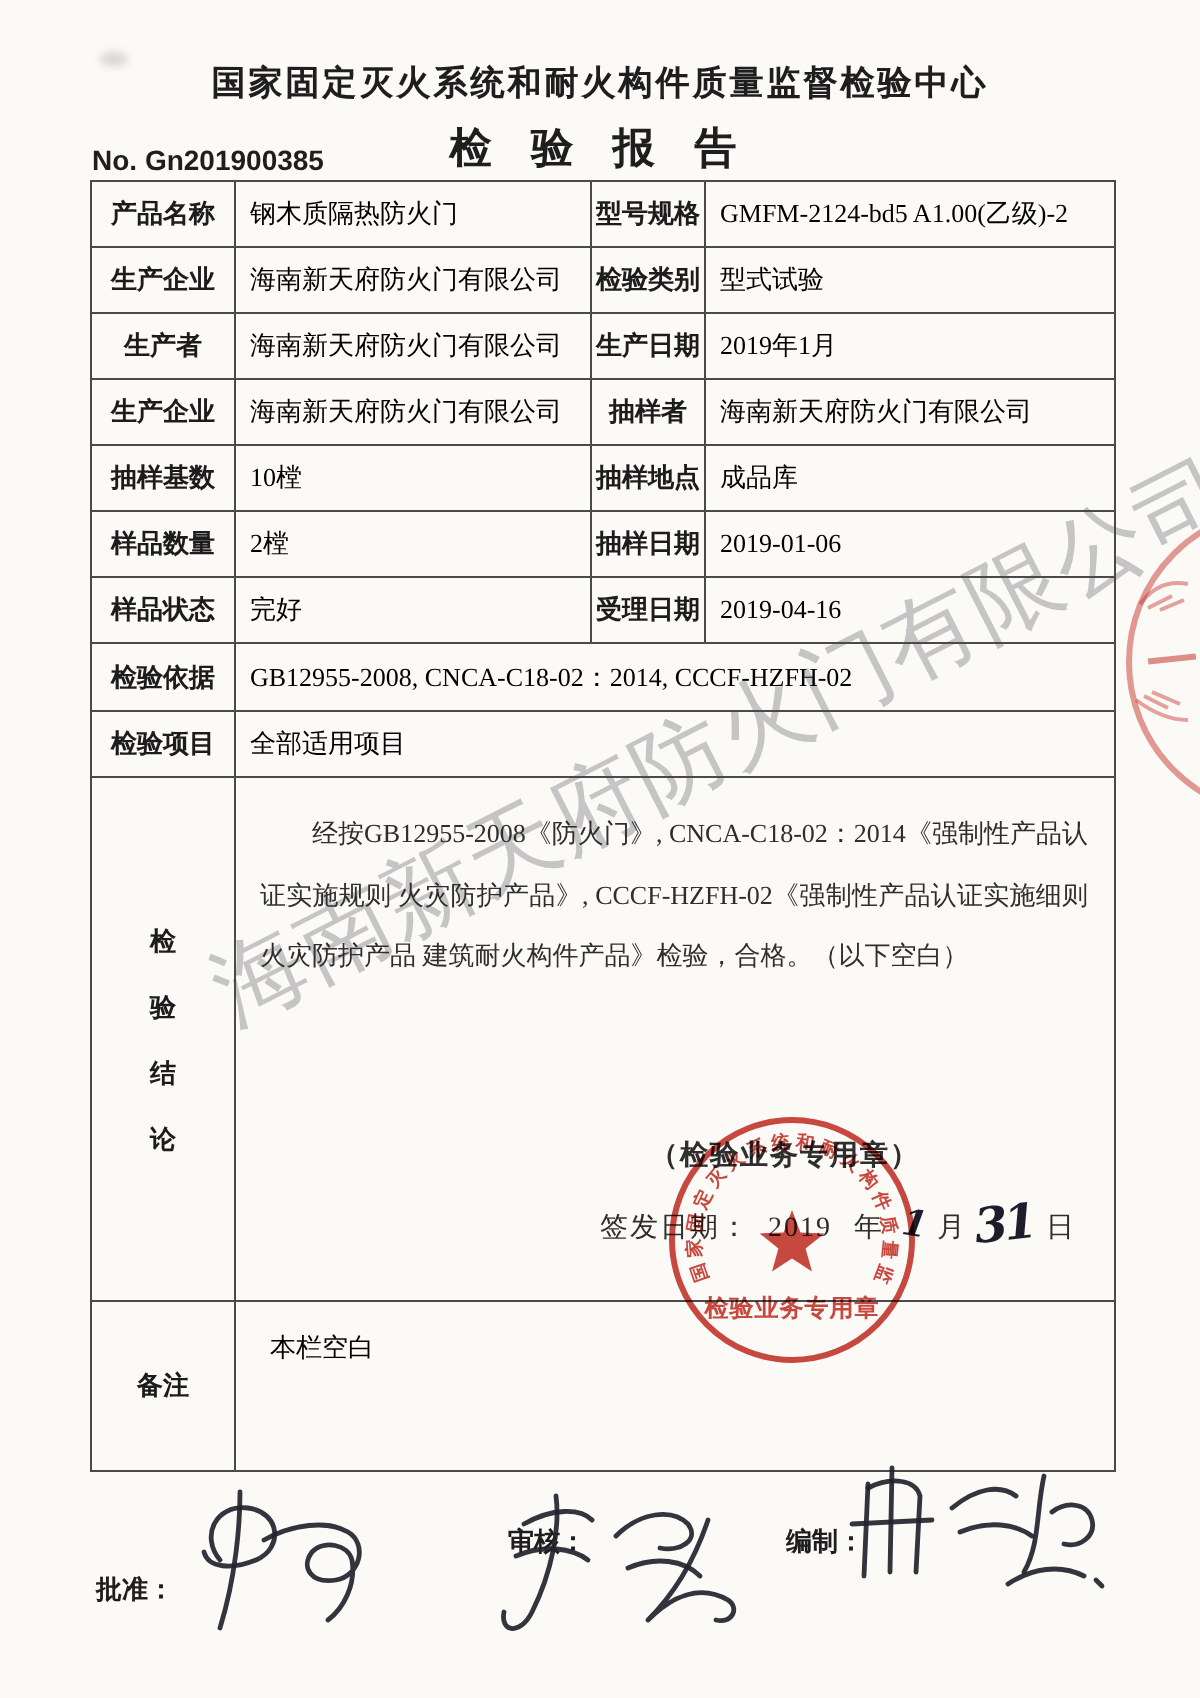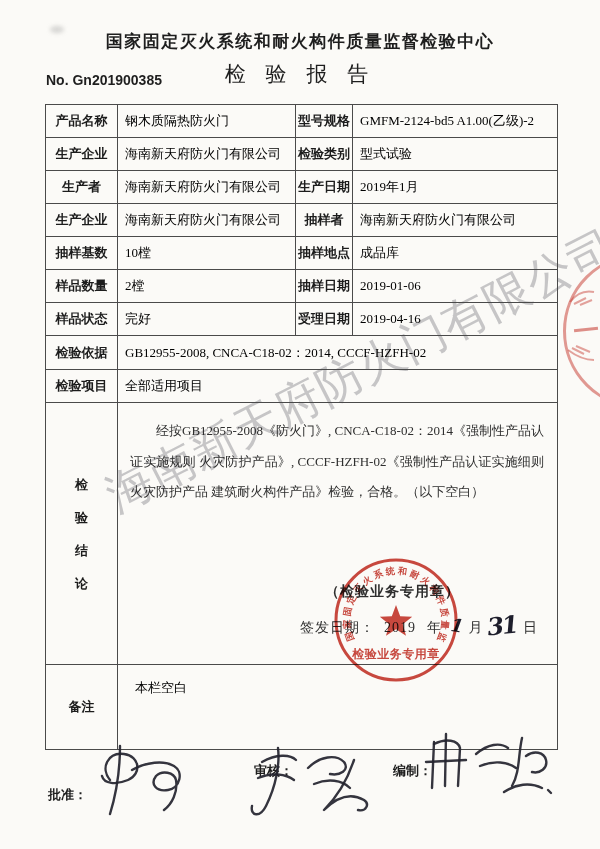--- a/index.html
+++ b/index.html
@@ -5,32 +5,32 @@
   html,body{margin:0;padding:0;background:#e8e8e6;}
   .page{
     position:relative;width:600px;height:849px;margin:0 auto;
     background:#fbfaf7;overflow:hidden;
     font-family:"Liberation Serif",serif;color:#262626;
   }
   
   .org-title{position:absolute;top:30px;left:0;width:100%;text-align:center;
     font-family:"Liberation Sans",sans-serif;font-weight:700;font-size:17px;letter-spacing:1.5px;color:#1e1e1e;}
   .report-title{position:absolute;top:60px;left:0;width:100%;text-align:center;
-    font-family:"Liberation Sans",sans-serif;font-weight:400;font-size:21px;letter-spacing:7px;color:#1e1e1e;}
+    font-family:"Liberation Sans",sans-serif;font-weight:700;font-size:21px;letter-spacing:7px;color:#1e1e1e;}
   .report-no{position:absolute;top:72px;left:46px;
     font-family:"Liberation Sans",sans-serif;font-weight:700;font-size:14px;color:#1e1e1e;}
   .pagination{position:absolute;top:91px;left:0;width:557px;text-align:right;font-size:13px;color:#2a2a2a;}
   .smudge{position:absolute;left:50px;top:26px;width:14px;height:7px;background:rgba(120,120,120,.28);
     border-radius:50%;filter:blur(2px);}
   
   .watermark{position:absolute;left:110px;top:468px;width:540px;z-index:0;
     font-size:46px;letter-spacing:1px;white-space:nowrap;color:rgba(125,125,132,.42);
     transform:rotate(-27deg);transform-origin:0 50%;font-family:"Liberation Serif",serif;}
   
-  table.report{position:absolute;left:45px;top:104px;width:512px;z-index:1;
+  table.report{position:absolute;left:45px;top:90px;width:512px;z-index:1;
     border-collapse:collapse;table-layout:fixed;background:transparent;}
   table.report th,table.report td{border:1px solid #4a4a4a;overflow:hidden;}
   th.lbl{font-family:"Liberation Sans",sans-serif;font-weight:700;font-size:13px;
     text-align:center;padding:0 1px;color:#1c1c1c;background:transparent;}
   td.val{font-size:13px;padding:2px 7px;text-align:left;color:#000000;}
   tr.r{height:33px;} tr.rb{height:34px;}
   tr.r-concl{height:262px;} tr.r-remark{height:85px;}
   .vlabel{display:flex;flex-direction:column;align-items:center;justify-content:center;gap:20px;}
   .vlabel span{display:block;line-height:1;}
   td.concl-cell{position:relative;vertical-align:top;padding:0;}

